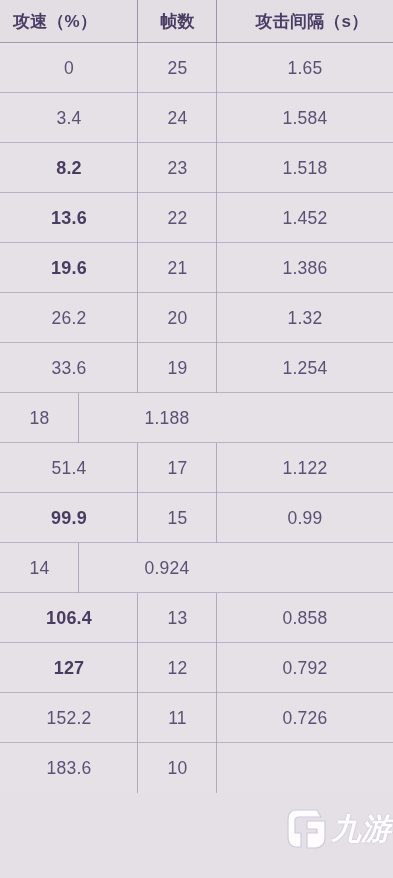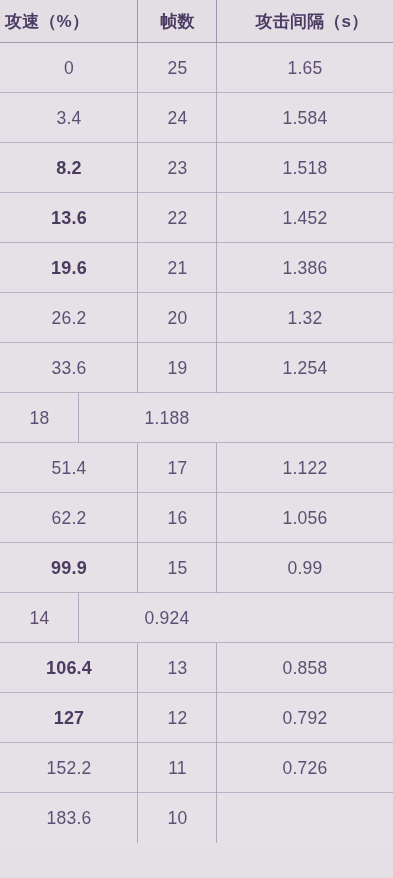--- a/index.html
+++ b/index.html
@@ -74,21 +74,21 @@
   }
   .row.last-row .c2::after { height: 100%; }
 
   .header-row .cell {
     font-weight: bold;
     font-size: 17px;
     color: #4b3c64;
   }
   .header-row .c1 {
     justify-content: flex-start;
-    padding-left: 5px;
+    padding-left: 13px;
   }
   .header-row .c2 { justify-content: center; }
   .header-row .c3 { justify-content: center; padding-left: 14px; }
   .header-row .c1::after, .header-row .c2::after {
     background: #8a82a0;
     opacity: 0.8;
   }
 
   .val-bold {
     font-weight: bold;
@@ -178,25 +178,20 @@
       <div class="row data-row">
         <div class="cell c2 val-normal">18</div>
         <div class="cell c3 val-normal">1.188</div>
       </div>
       <div class="row data-row">
         <div class="cell c1 val-normal">51.4</div>
         <div class="cell c2 val-normal">17</div>
         <div class="cell c3 val-normal">1.122</div>
       </div>
       <div class="row data-row">
-        <div class="cell c1 val-normal">62.2</div>
-        <div class="cell c2 val-normal">16</div>
-        <div class="cell c3 val-normal">1.056</div>
-      </div>
-      <div class="row data-row">
         <div class="cell c1 val-bold">99.9</div>
         <div class="cell c2 val-normal">15</div>
         <div class="cell c3 val-normal">0.99</div>
       </div>
       <div class="row data-row">
         <div class="cell c2 val-normal">14</div>
         <div class="cell c3 val-normal">0.924</div>
       </div>
       <div class="row data-row">
         <div class="cell c1 val-bold">106.4</div>
@@ -213,14 +208,23 @@
         <div class="cell c2 val-normal">11</div>
         <div class="cell c3 val-normal">0.726</div>
       </div>
       <div class="row data-row last-row">
         <div class="cell c1 val-normal">183.6</div>
         <div class="cell c2 val-normal">10</div>
         <div class="cell c3 val-normal empty"></div>
       </div>
     </div>
 
+  <div id="watermark">
+    <span>
+      <svg width="42" height="44" viewBox="0 0 42 44" aria-hidden="true">
+        <path d="M30 3 L9 3 C4 3 1 7 1 12 L1 31 C1 36 4 40 9 40 L14 40 L14 26 L8 26 L8 14 C8 11 9 10 12 10 L34 10 Z" fill="#ffffff" stroke="#cfc8da" stroke-width="1.2"></path>
+        <path d="M38 14 L20 14 L20 22 L30 22 L30 26 L20 26 L20 41 L28 41 C34 41 38 37 38 31 Z" fill="#ffffff" stroke="#cfc8da" stroke-width="1.2"></path>
+      </svg>
+    </span>
+    <span class="wm-text">九游</span>
+  </div>
 
 </div>
 
 </body></html>

